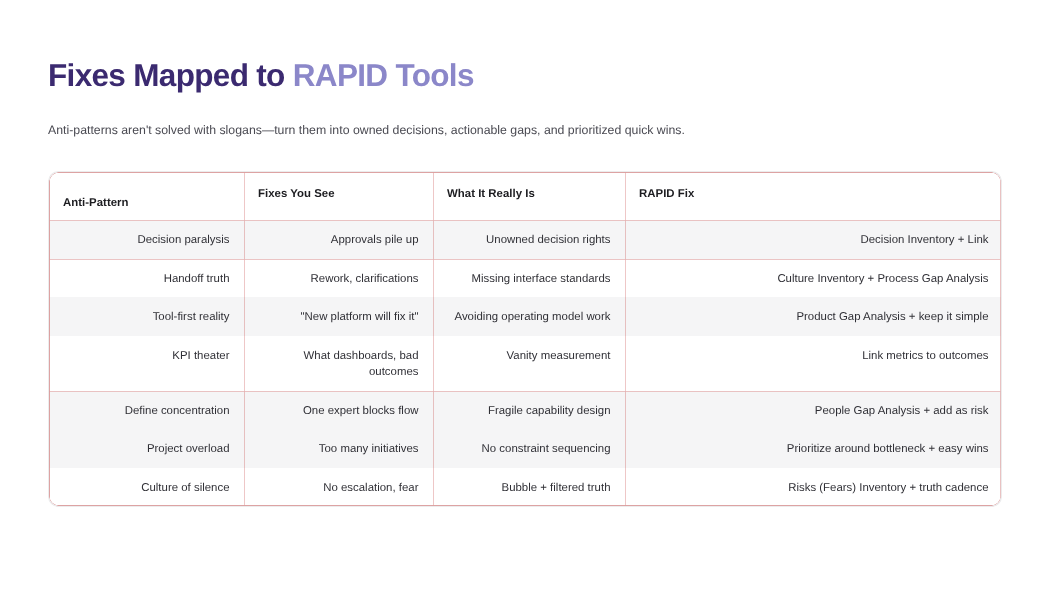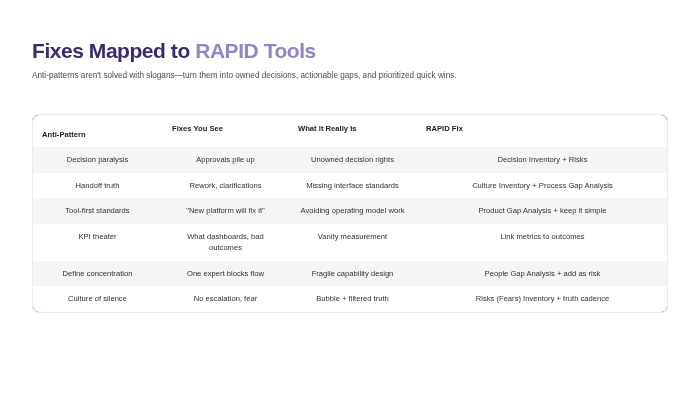--- a/index.html
+++ b/index.html
@@ -41,21 +41,21 @@
     white-space: nowrap;
   }
   .page-title .accent {
     color: #8b87c9;
   }
 
   .page-subtitle {
     margin: 0;
     position: absolute;
     left: 32px;
-    top: 70px;
+    top: 81px;
     right: 24px;
     font-size: 8.2px;
     line-height: 12px;
     font-weight: 400;
     color: #4a4a52;
     letter-spacing: 0.01px;
     white-space: nowrap;
   }
 
   
@@ -94,21 +94,21 @@
     height: 32px;
     box-sizing: border-box;
     letter-spacing: 0.02px;
   }
   thead th.anti-pattern-head {
     vertical-align: bottom;
     padding-bottom: 7px;
   }
 
   tbody td {
-    text-align: center;
+    text-align: right;
     vertical-align: top;
     font-size: 7.6px;
     line-height: 11.5px;
     font-weight: 400;
     color: #2f2f35;
     padding: 7px 10px 7px 9px;
     letter-spacing: 0.01px;
     word-wrap: break-word;
   }
 
@@ -144,46 +144,52 @@
           <th>Fixes You See</th>
           <th>What It Really Is</th>
           <th>RAPID Fix</th>
         </tr>
       </thead>
       <tbody>
         <tr class="stripe">
           <td>Decision paralysis</td>
           <td>Approvals pile up</td>
           <td>Unowned decision rights</td>
-          <td>Decision Inventory + Risks</td>
+          <td>Decision Inventory + Link</td>
         </tr>
         <tr class="plain">
           <td>Handoff truth</td>
           <td>Rework, clarifications</td>
           <td>Missing interface standards</td>
           <td>Culture Inventory + Process Gap Analysis</td>
         </tr>
         <tr class="stripe">
-          <td>Tool-first standards</td>
+          <td>Tool-first reality</td>
           <td>"New platform will fix it"</td>
           <td>Avoiding operating model work</td>
           <td>Product Gap Analysis + keep it simple</td>
         </tr>
         <tr class="plain">
           <td>KPI theater</td>
           <td>What dashboards, bad outcomes</td>
           <td>Vanity measurement</td>
           <td>Link metrics to outcomes</td>
         </tr>
         <tr class="stripe">
           <td>Define concentration</td>
           <td>One expert blocks flow</td>
           <td>Fragile capability design</td>
           <td>People Gap Analysis + add as risk</td>
         </tr>
+        <tr class="stripe">
+          <td>Project overload</td>
+          <td>Too many initiatives</td>
+          <td>No constraint sequencing</td>
+          <td>Prioritize around bottleneck + easy wins</td>
+        </tr>
         <tr class="plain">
           <td>Culture of silence</td>
           <td>No escalation, fear</td>
           <td>Bubble + filtered truth</td>
           <td>Risks (Fears) Inventory + truth cadence</td>
         </tr>
       </tbody>
     </table>
   </div>
 

